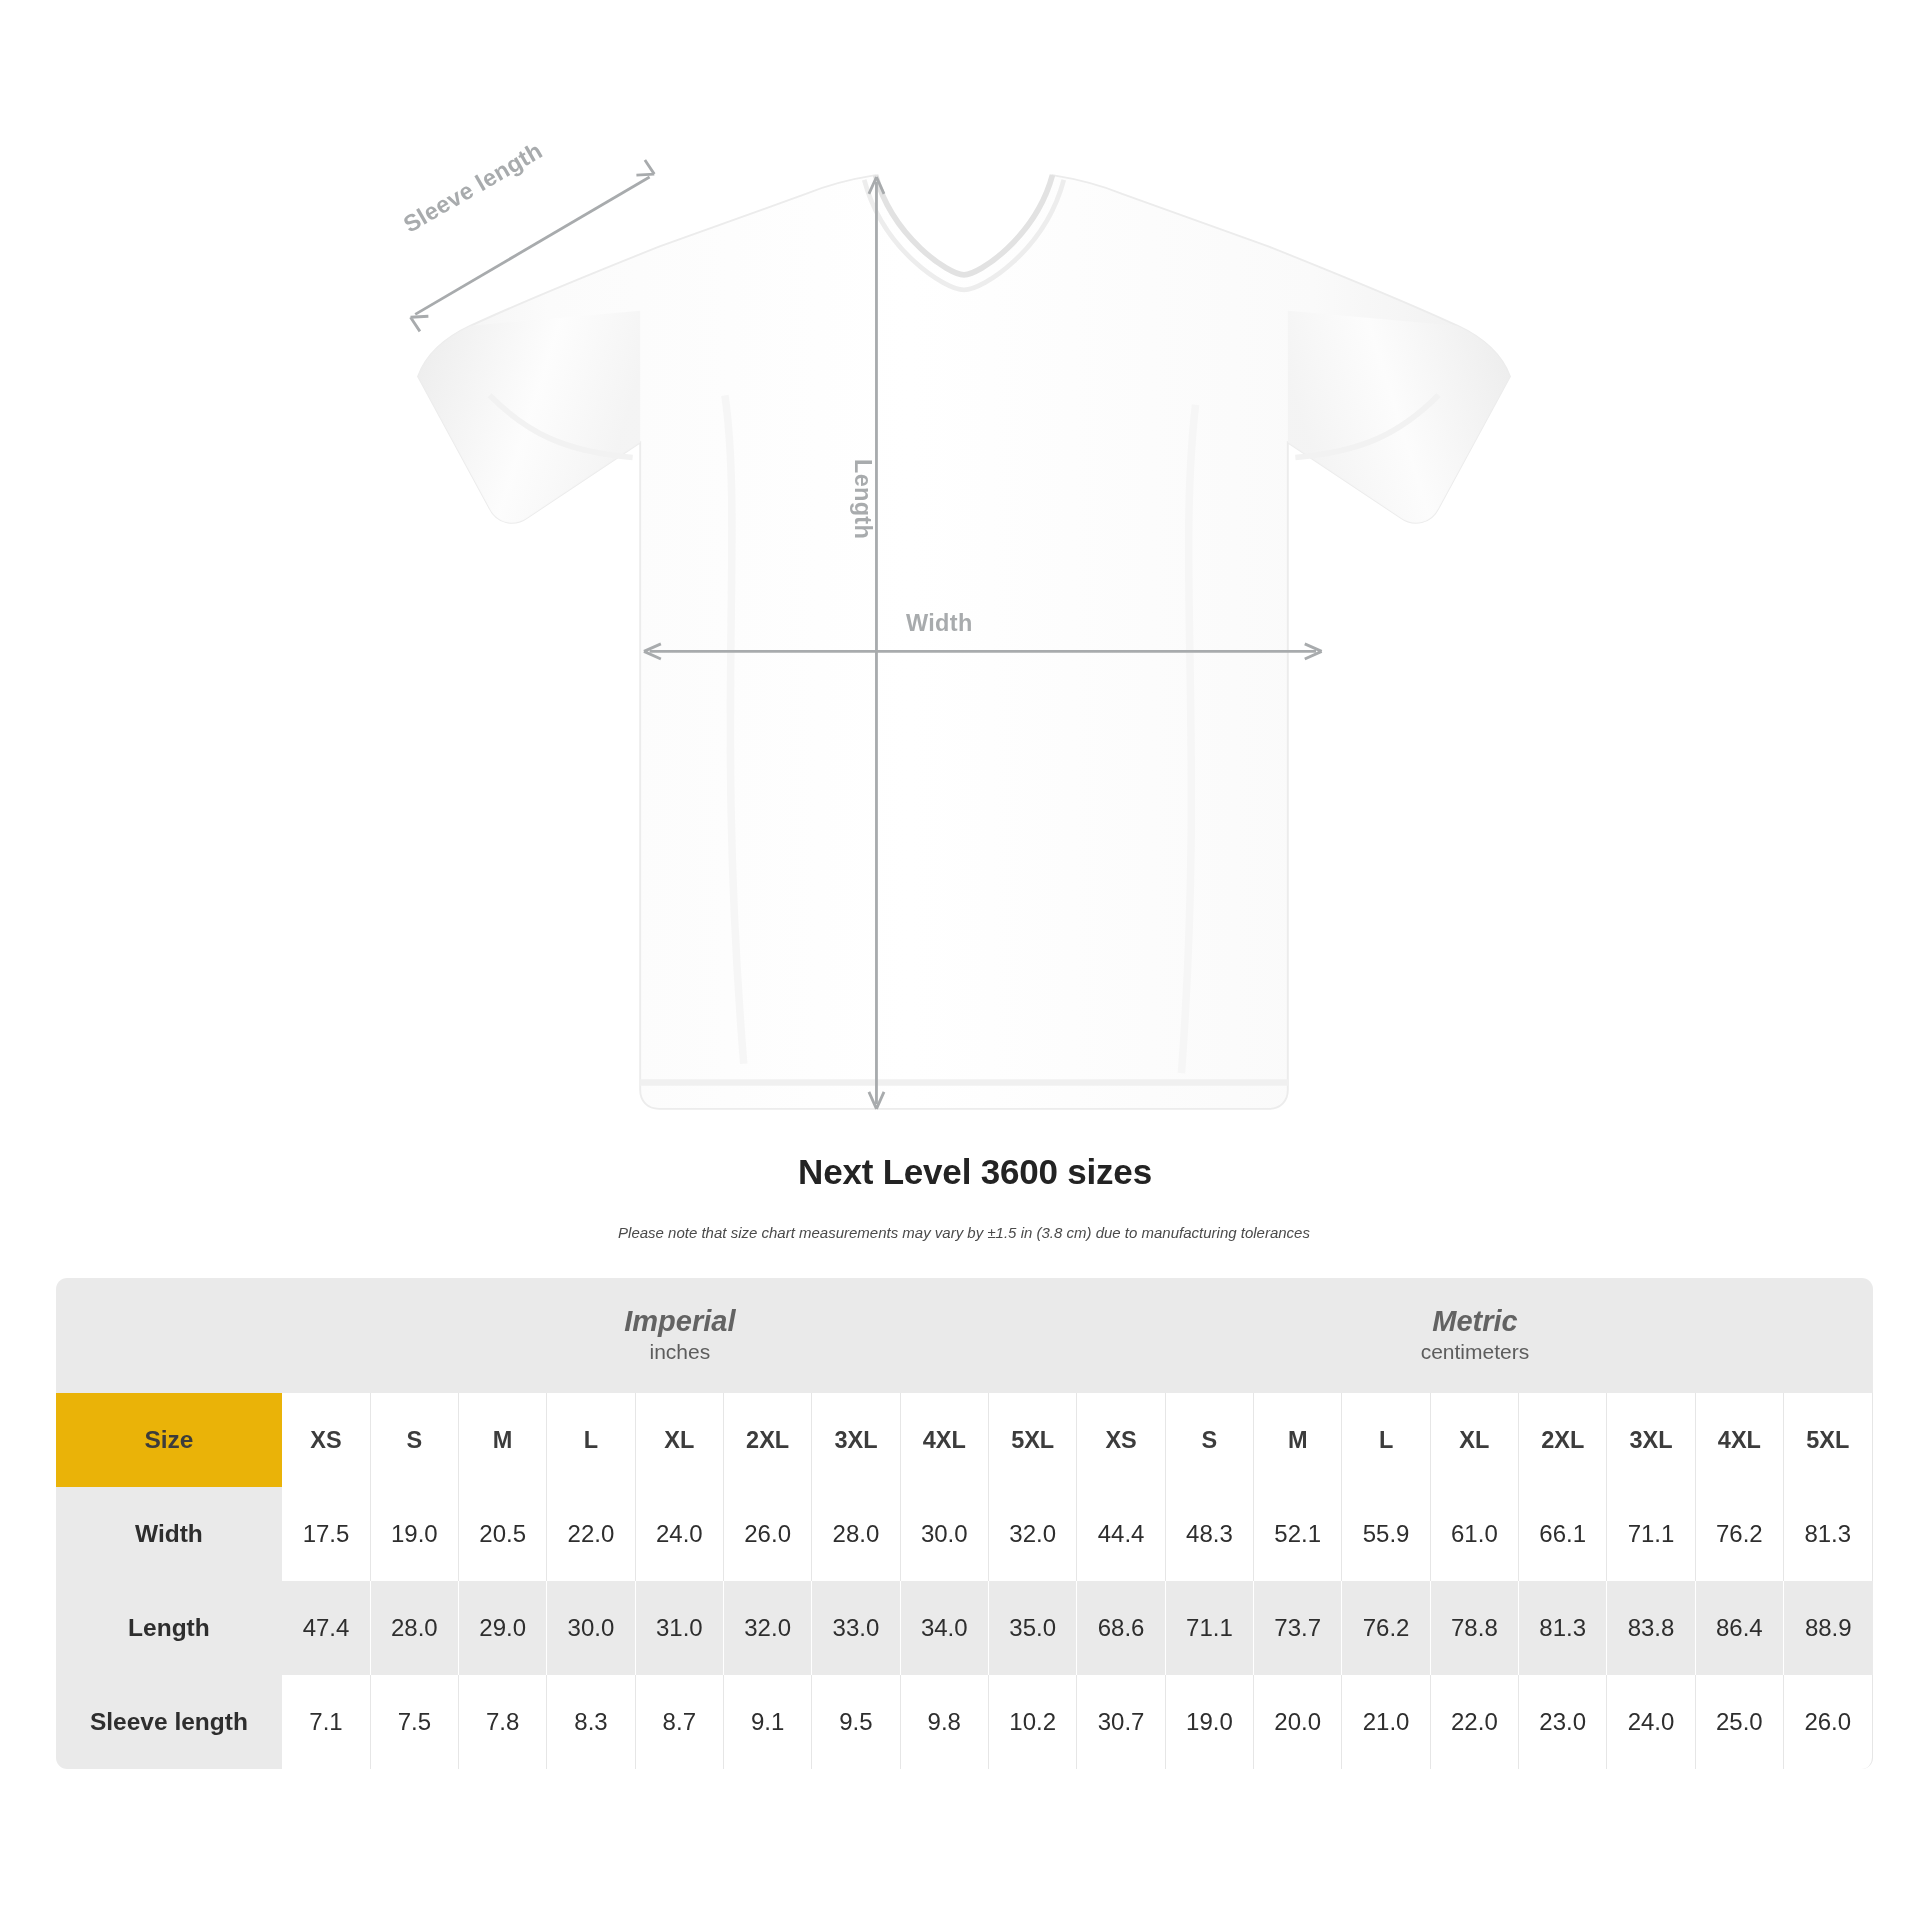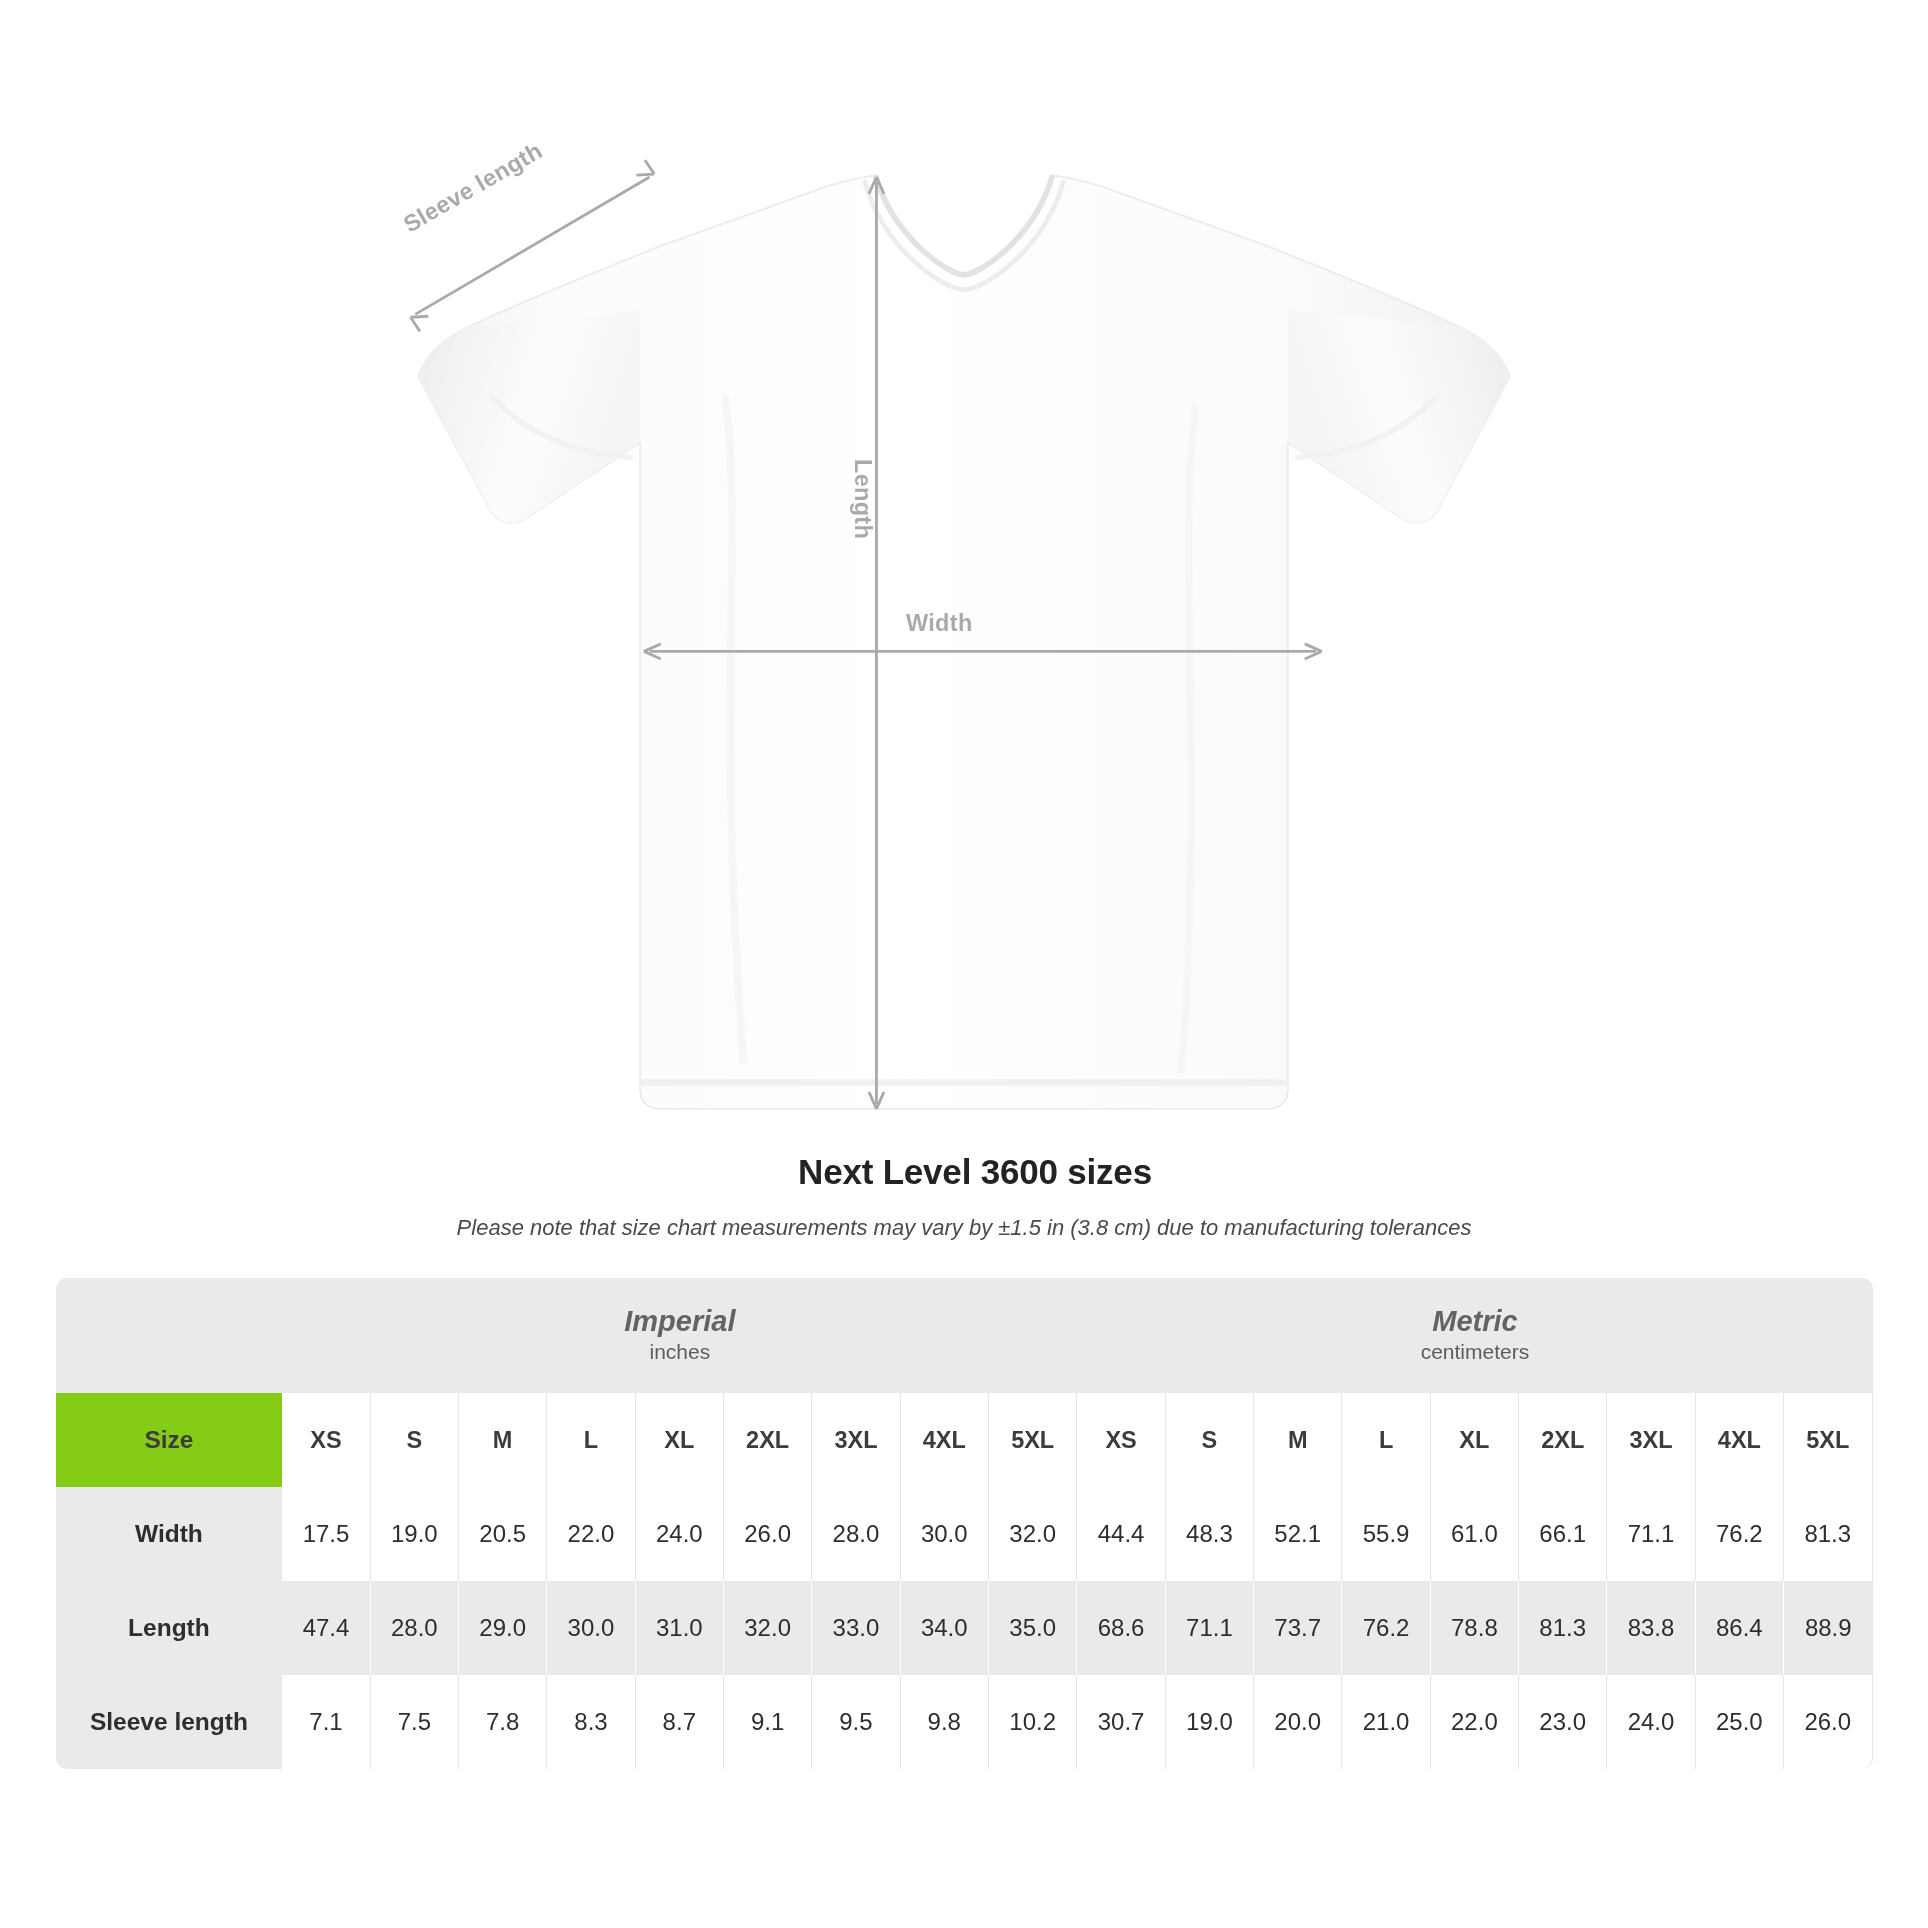--- a/index.html
+++ b/index.html
@@ -63,22 +63,22 @@
     margin-top: 13px;
   }
   .chart-title {
     font-size: 35px;
     font-weight: bold;
     color: #232323;
     letter-spacing: -0.2px;
     padding-left: 22px;
   }
   .chart-note {
-    margin-top: 23px;
-    font-size: 22px;
+    margin-top: 32px;
+    font-size: 15px;
     font-style: italic;
     color: #4a4a4a;
   }
 
   
   .table-wrap {
     margin: 37px auto 0 auto;
     width: 1817px;
   }
   table.size-table {
@@ -121,21 +121,21 @@
   }
 
   tr.row-size td {
     height: 94px;
     background: #ffffff;
     font-size: 23.5px;
     font-weight: bold;
     color: #3c3c3c;
   }
   tr.row-size td.rowlabel {
-    background: #84cc16;
+    background: #eab308;
     font-size: 24.5px;
   }
 
   tr.data-row td {
     height: 94px;
     font-size: 24px;
     color: #2e2e2e;
   }
   tr.data-row td.rowlabel {
     font-weight: bold;

